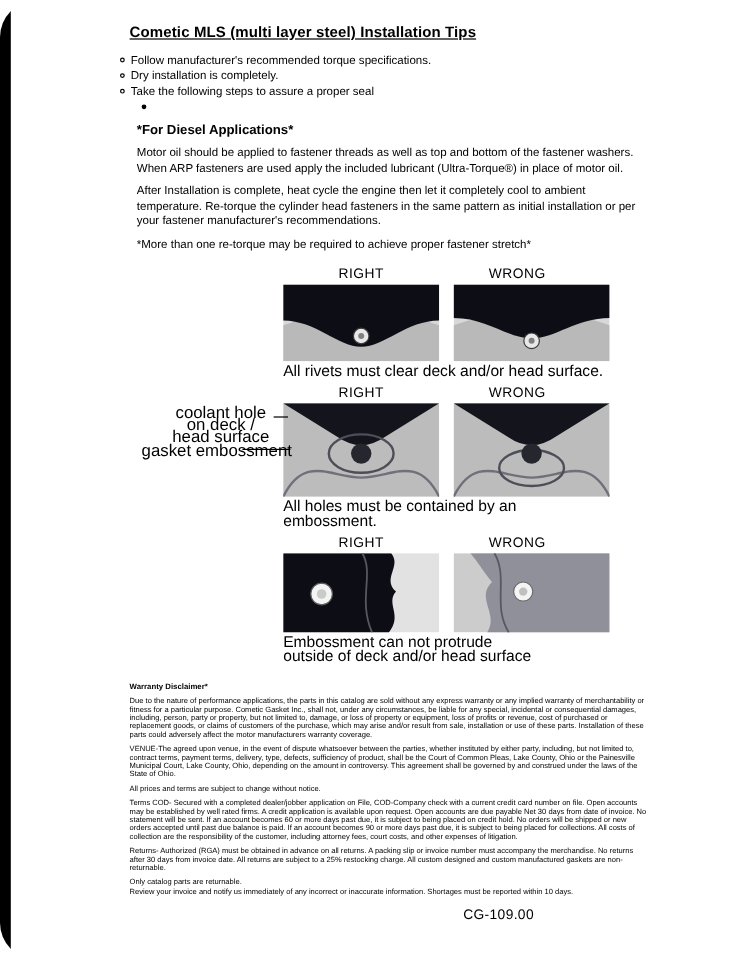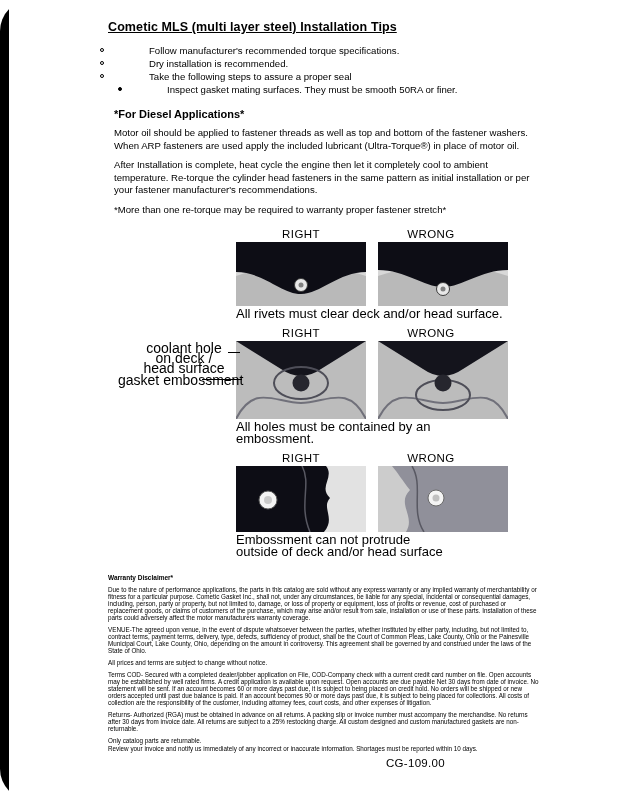--- a/index.html
+++ b/index.html
@@ -5,21 +5,21 @@
   * { margin:0; padding:0; box-sizing:border-box; }
   html,body { background:#ffffff; }
   body { font-family:"Liberation Sans", sans-serif; color:#000; }
   .page { position:relative; width:618px; height:800px; background:#fff; overflow:hidden;border-radius:31px; }
   .left-bar { position:absolute; left:0; top:6px; width:9px; height:788px; background:#000; }
   .content { position:absolute; left:108px; top:20px; width:438px; }
 
   .title { font-size:12.5px; font-weight:bold; text-decoration:underline; margin-bottom:10px; letter-spacing:0.1px; }
 
   .tips { margin-left:-8px; }
-  .bullet { display:flex; align-items:flex-start; font-size:9.6px; line-height:13px;gap:40px; }
+  .bullet { display:flex; align-items:flex-start; font-size:9.6px; line-height:13px; }
   .bullet .mk { flex:none; width:4px; height:4px; border-radius:50%; margin:4px 5px 0 0; }
   .mk.open { border:1px solid #000; background:#fff; }
   .mk.filled { background:#000; border:1px solid #000; }
   .bullet.sub { margin-left:18px; }
 
   .diesel-heading { font-size:11px; font-weight:bold; margin:12px 0 0 6px; }
   .para { font-size:9.6px; line-height:12.5px; margin:7px 0 0 6px; width:430px; }
 
   .diagram-block { position:relative; margin:12px 0 0 128px; width:272px; }
   .drow { position:relative; margin-bottom:7px; }
@@ -54,36 +54,35 @@
 
     <h1 class="title">Cometic MLS (multi layer steel) Installation Tips</h1>
 
     <div class="tips">
       <div class="bullet">
         <span class="mk open"></span>
         <span>Follow manufacturer's recommended torque specifications.</span>
       </div>
       <div class="bullet">
         <span class="mk open"></span>
-        <span>Dry installation is recommended.</span>
+        <span>Dry installation is completely.</span>
       </div>
       <div class="bullet">
         <span class="mk open"></span>
         <span>Take the following steps to assure a proper seal</span>
       </div>
       <div class="bullet sub">
         <span class="mk filled"></span>
-        <span>Inspect gasket mating surfaces.  They must be smooth 50RA or finer.</span>
       </div>
     </div>
 
     <h2 class="diesel-heading">*For Diesel Applications*</h2>
     <p class="para">Motor oil should be applied to fastener threads as well as top and bottom of the fastener washers. When ARP fasteners are used apply the included lubricant (Ultra-Torque®) in place of motor oil.</p>
     <p class="para">After Installation is complete, heat cycle the engine then let it completely cool to ambient temperature. Re-torque the cylinder head fasteners in the same pattern as initial installation or per your fastener manufacturer's recommendations.</p>
-    <p class="para">*More than one re-torque may be required to warranty proper fastener stretch*</p>
+    <p class="para">*More than one re-torque may be required to achieve proper fastener stretch*</p>
 
     <div class="diagram-block">
 
       <div class="drow">
         <div class="dheaders">
           <span class="dh">RIGHT</span>
           <span class="dh">WRONG</span>
         </div>
         <div class="dpanels">
           <svg class="dimg" width="130" height="64" viewBox="0 0 130 64">

